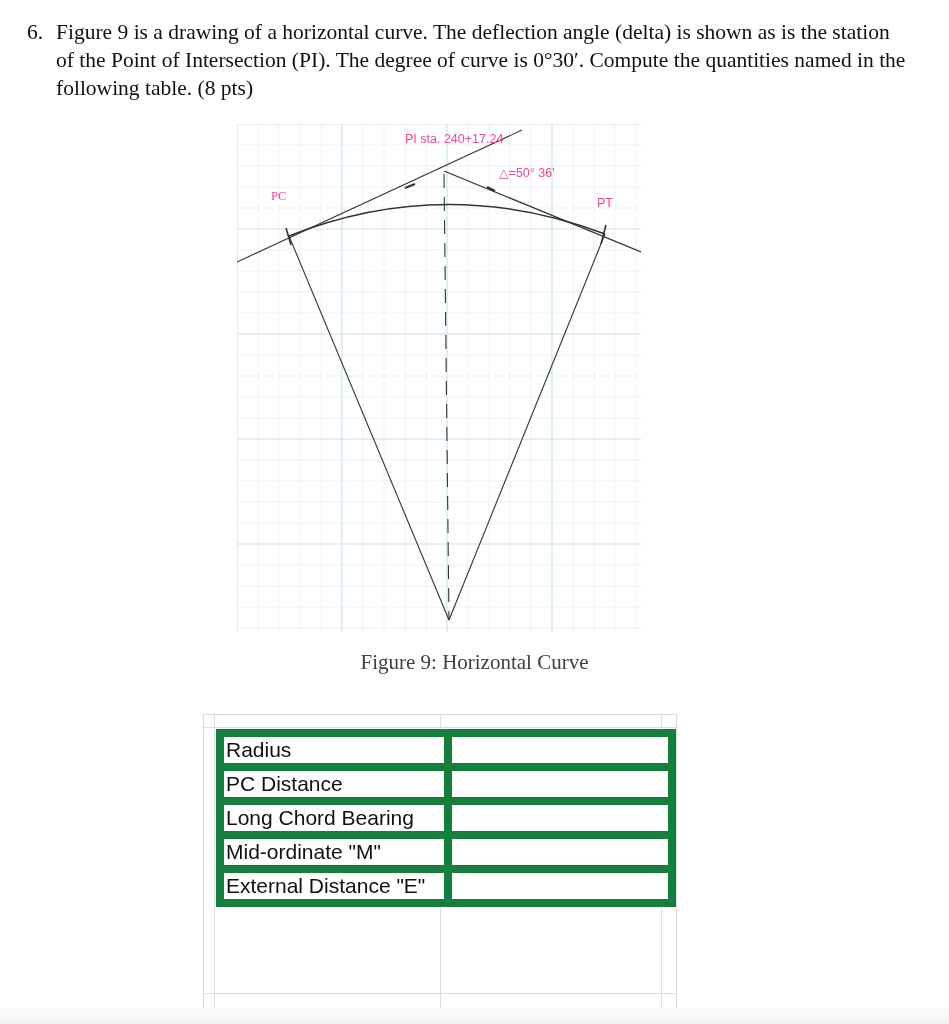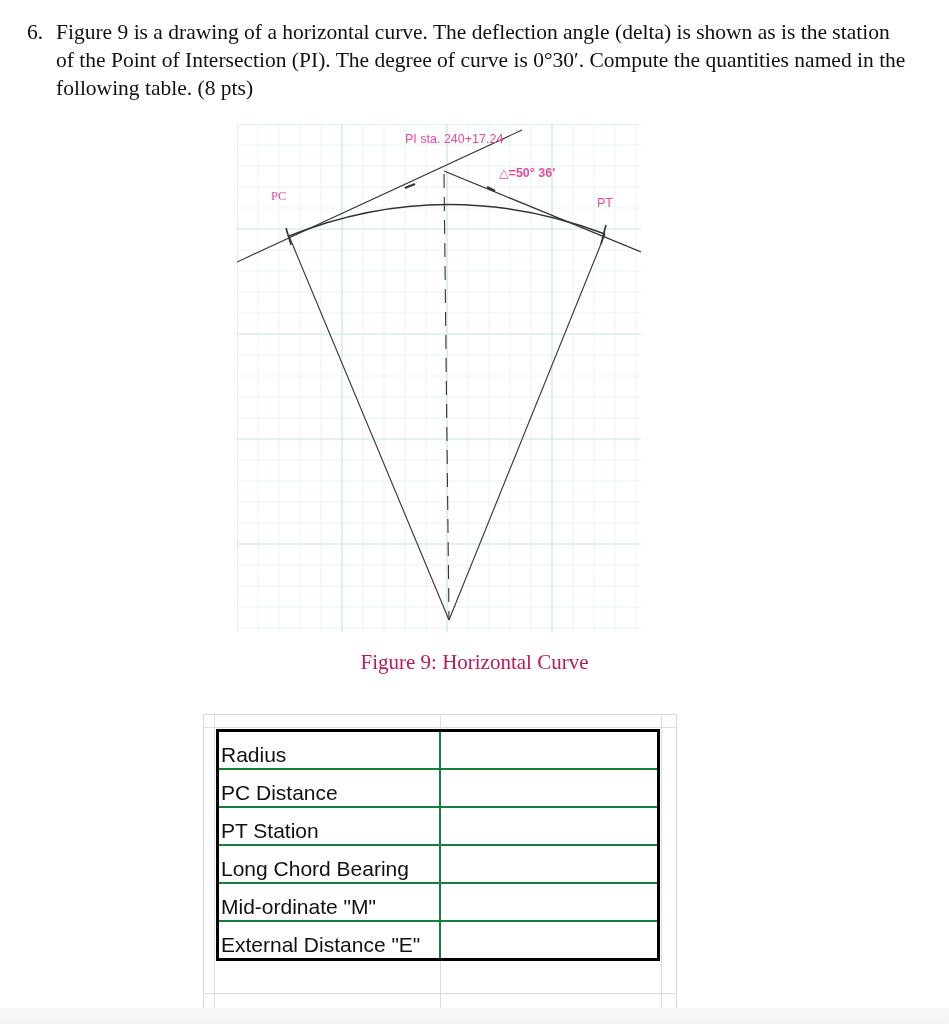--- a/index.html
+++ b/index.html
@@ -5,28 +5,28 @@
   html, body { margin:0; padding:0; }
   body { width:949px; height:1024px; background:#ffffff; position:relative; overflow:hidden;
          font-family:"DejaVu Serif", serif; color:#111; }
   .problem { position:absolute; left:27px; top:18px; width:880px; font-family:"Liberation Serif","DejaVu Serif",serif;
              font-size:21.5px; line-height:28px; }
   .problem .num { position:absolute; left:0; top:0; }
   .problem .body { position:absolute; left:29px; top:0; width:850px; }
   .figure { position:absolute; left:237px; top:124px; width:404px; height:508px; }
   .fig-label { position:absolute; font-family:"Liberation Sans","DejaVu Sans",sans-serif; font-size:12.5px; color:#ec4899; }
   .caption { position:absolute; left:0; top:650px; width:949px; text-align:center;
-             font-family:"Liberation Serif","DejaVu Serif",serif; font-size:21px; color:#be185d; }
+             font-family:"Liberation Serif","DejaVu Serif",serif; font-size:21px; color:#404040; }
   .sheet { position:absolute; left:203px; top:714px; width:472px; height:293px;
            border:1px solid #d8d8d8; background:#fff; }
   .sheet-grid-h { position:absolute; left:0; right:0; height:1px; background:#dedede; }
   .sheet-grid-v { position:absolute; top:0; bottom:0; width:1px; background:#dedede; }
   table.q { position:absolute; left:216px; top:729px; border-collapse:collapse;
             border:3px solid #000; background:#fff; }
-  table.q td { border:2px solid #15803d; height:26px; padding:10px 0 0 2px;
+  table.q td { border:8px solid #15803d; height:26px; padding:0 0 0 2px;
                font-family:"Liberation Sans","DejaVu Sans",sans-serif; font-size:21px; line-height:24px;
                white-space:nowrap; vertical-align:middle;margin-top:8px; }
   table.q td.lbl { width:218px; }
   table.q td.val { width:214px; }
   .footer-band { position:absolute; left:0; right:0; top:1008px; height:16px;
                  background:linear-gradient(#fafafa,#f3f3f3); }
 </style>
 </head>
 <body>
 
@@ -98,21 +98,21 @@
     <line x1="368" y1="110" x2="212" y2="496" stroke="#333" stroke-width="1.1"></line>
 
     <line x1="207" y1="50" x2="212" y2="496" stroke="#333" stroke-width="1.1" stroke-dasharray="14,9"></line>
 
     <line x1="49" y1="104" x2="54" y2="121" stroke="#333" stroke-width="1.6"></line>
     <line x1="369" y1="101" x2="364" y2="120" stroke="#333" stroke-width="1.6"></line>
     <line x1="168" y1="64" x2="178" y2="60" stroke="#333" stroke-width="2"></line>
     <line x1="250" y1="63" x2="258" y2="67" stroke="#333" stroke-width="2.4"></line>
   </svg>
   <span class="fig-label" style="left:168px;top:8px;">PI sta. 240+17.24</span>
-  <span class="fig-label" style="left:262px;top:41px;font-weight:bold;">△=50° 36'</span>
+  <span class="fig-label" style="left:262px;top:41px;">△=50° 36'</span>
   <span class="fig-label" style="left:34px;top:65px;font-family:Liberation Serif, serif;">PC</span>
   <span class="fig-label" style="left:360px;top:72px;">PT</span>
 </div>
 
 <div class="caption">Figure 9: Horizontal Curve</div>
 
 <div class="sheet">
   <div class="sheet-grid-v" style="left:10px;"></div>
   <div class="sheet-grid-v" style="left:236px;"></div>
   <div class="sheet-grid-v" style="left:457px;"></div>
@@ -124,24 +124,20 @@
   <tbody>
     <tr>
         <td class="lbl">Radius</td>
         <td class="val"></td>
       </tr>
     <tr>
         <td class="lbl">PC Distance</td>
         <td class="val"></td>
       </tr>
     <tr>
-        <td class="lbl">PT Station</td>
-        <td class="val"></td>
-      </tr>
-    <tr>
         <td class="lbl">Long Chord Bearing</td>
         <td class="val"></td>
       </tr>
     <tr>
         <td class="lbl">Mid-ordinate "M"</td>
         <td class="val"></td>
       </tr>
     <tr>
         <td class="lbl">External Distance "E"</td>
         <td class="val"></td>

